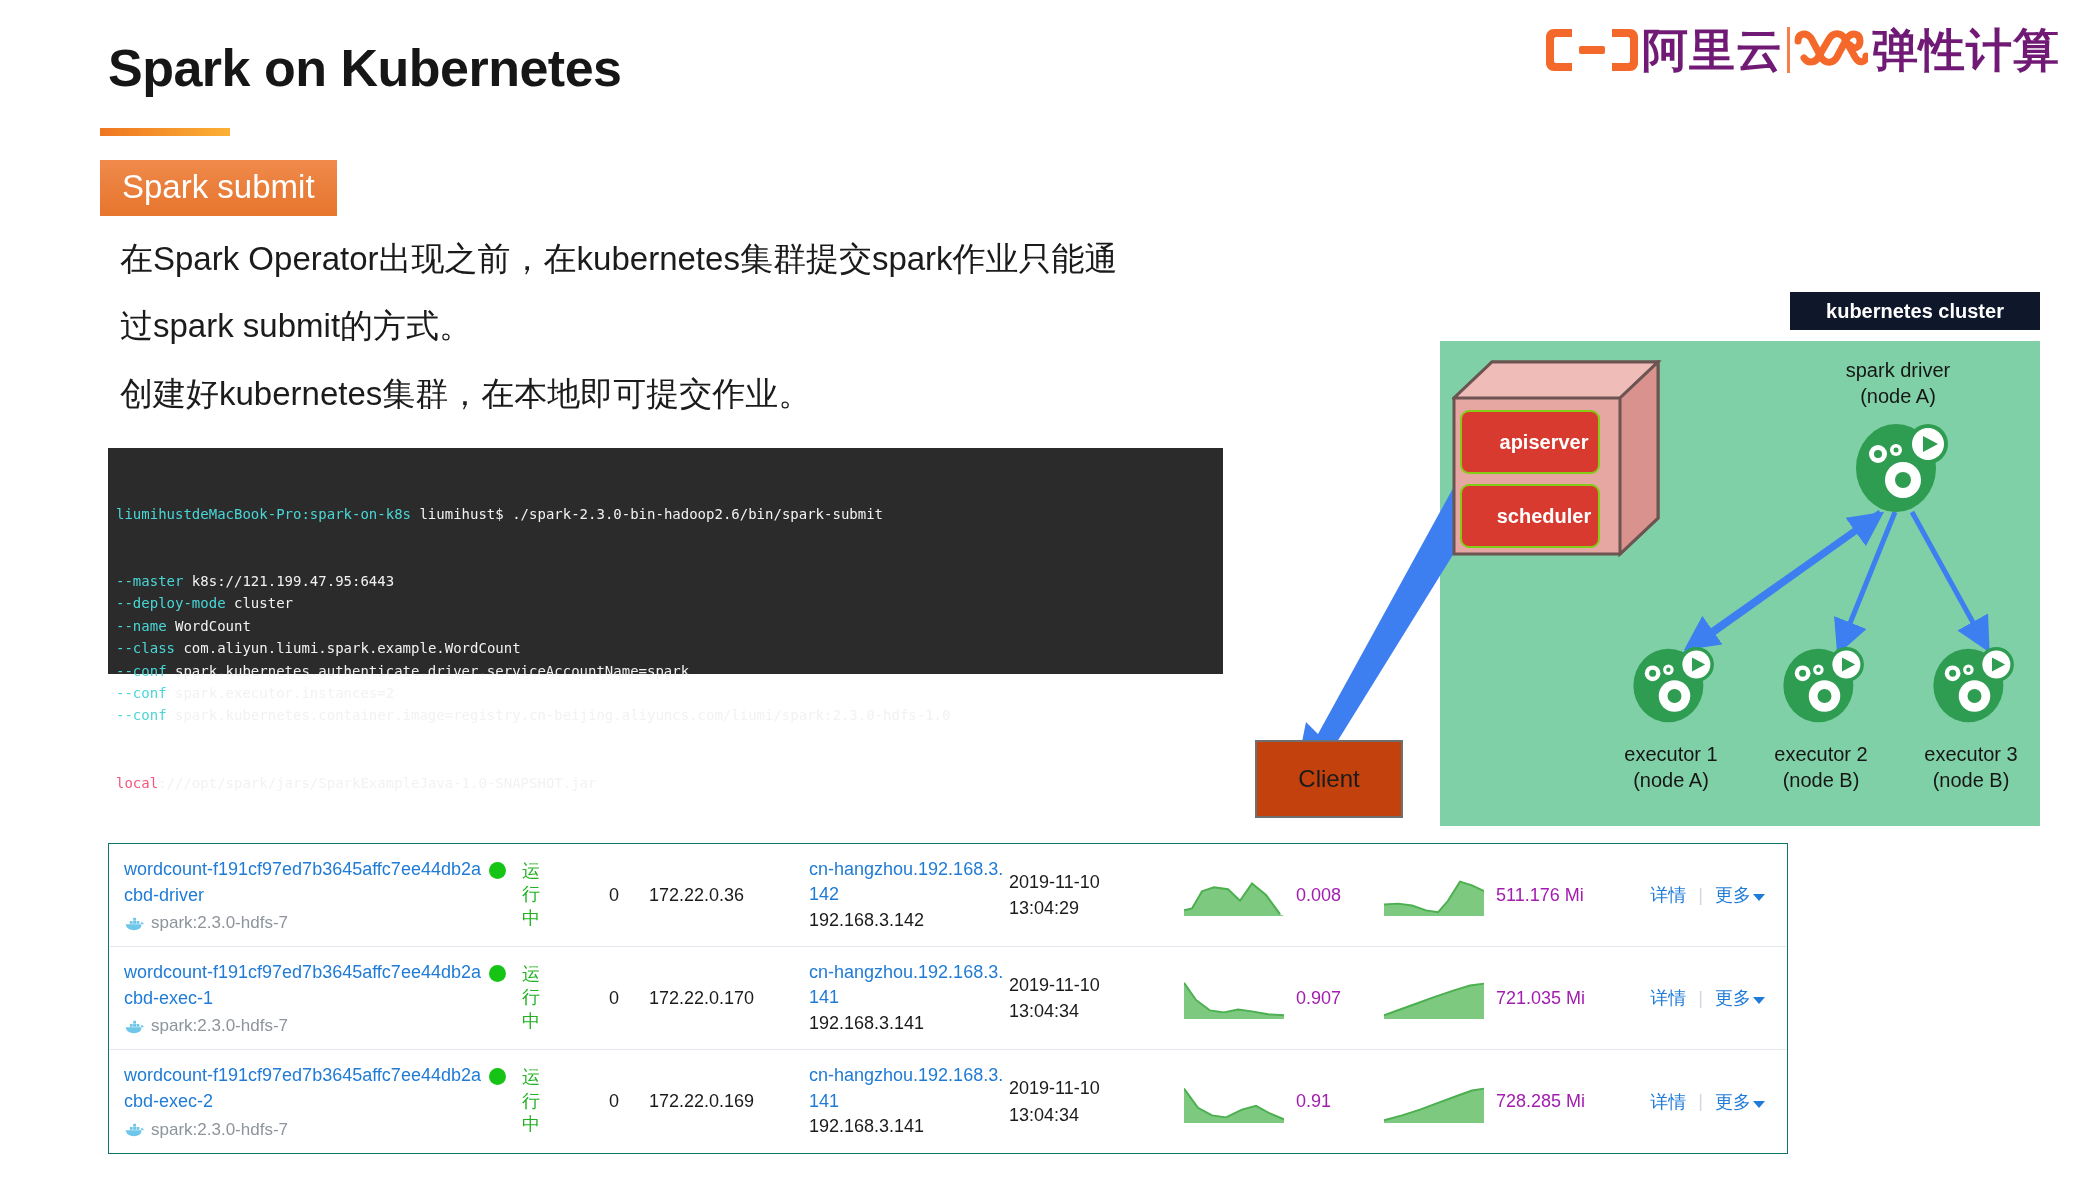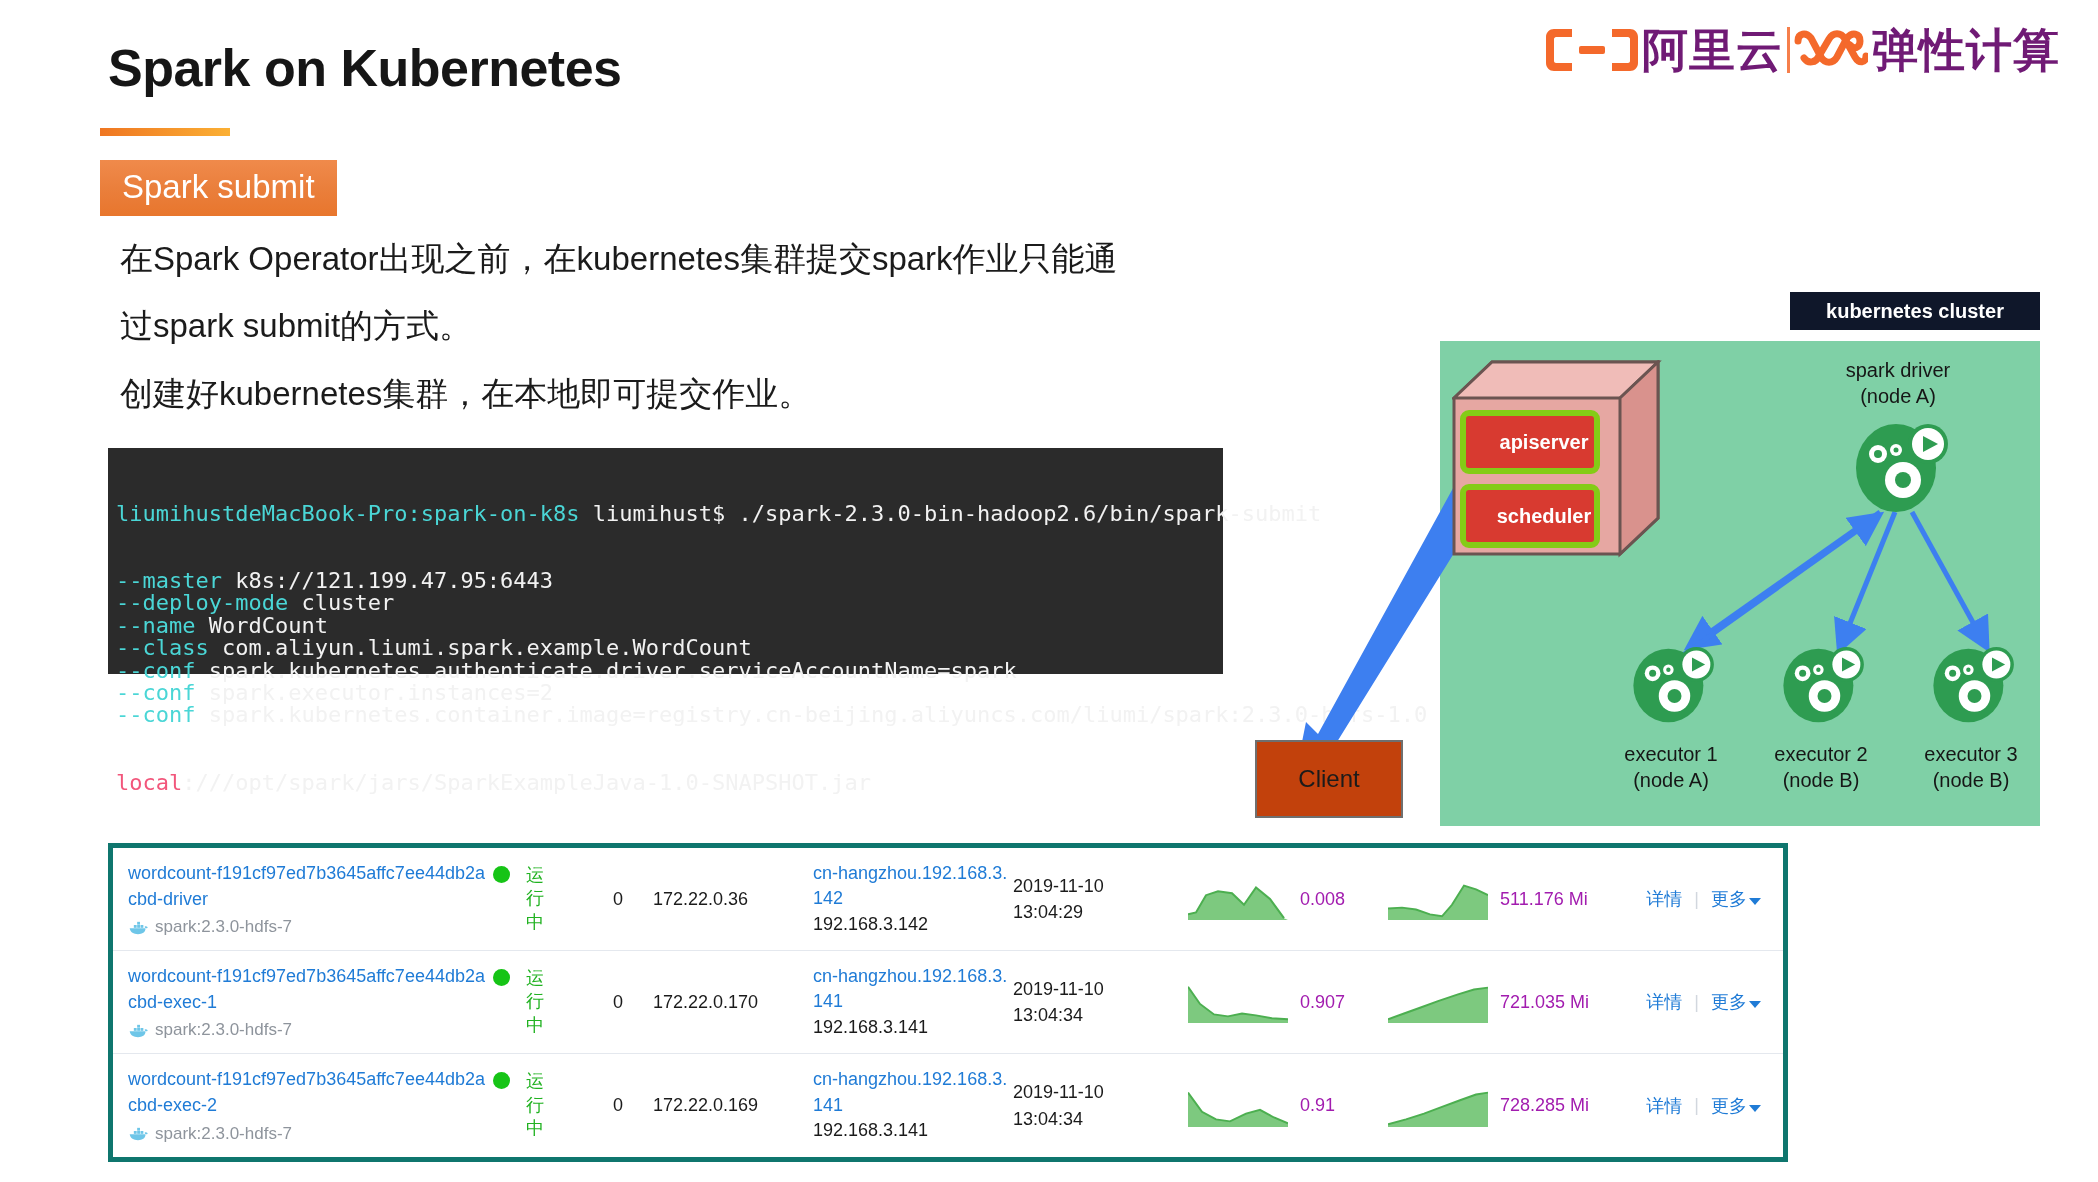--- a/index.html
+++ b/index.html
@@ -49,21 +49,21 @@
   .para p{margin:0 0 14px 12px;}
 
   
   .terminal{
     position:absolute;left:108px;top:448px;
     width:1115px;height:226px;
     background:#2b2b2b;
     padding:10px 0 0 8px;
     box-sizing:border-box;
     font-family:"DejaVu Sans Mono","Liberation Mono",monospace;
-    font-size:22px;line-height:22.4px;
+    font-size:14px;line-height:22.4px;
     white-space:pre;color:#f2f2f2;
   }
   .t-cyan{color:#4ad6d6;}
   .t-white{color:#f2f2f2;}
   .t-pink{color:#f2567b;}
   .k8s-label{
     position:absolute;left:1790px;top:292px;
     width:250px;height:38px;
     background:#0f172a;color:#ffffff;
     font-size:20px;font-weight:bold;
@@ -71,21 +71,21 @@
   }
   .k8s-box{
     position:absolute;left:1440px;top:341px;
     width:600px;height:485px;
     background:#7fd0a6;
   }
   
   .master{position:absolute;left:1452px;top:360px;width:210px;height:220px;}
   .pill{
     position:absolute;left:8px;width:140px;height:64px;
-    background:#d83a30;border:6px solid #84cc16;border-radius:9px;
+    background:#d83a30;border:2px solid #84cc16;border-radius:9px;
     box-sizing:border-box;
     color:#ffffff;font-size:20px;font-weight:bold;
     display:flex;align-items:center;justify-content:center;padding-left:28px;
   }
   .pill.api{top:50px;}
   .pill.sch{top:124px;}
 
   .node-label{
     position:absolute;text-align:center;color:#161616;
     font-size:20px;line-height:1.28;white-space:nowrap;
@@ -102,21 +102,21 @@
     color:#ffffff;font-size:18px;font-weight:bold;
     transform:rotate(-58deg);transform-origin:left top;
     white-space:nowrap;letter-spacing:.4px;
   }
 
   
   .table{
     position:absolute;left:108px;top:843px;
     width:1680px;
     background:#ffffff;
-    border:5px solid #0f766e;
+    border:1px solid #0f766e;
     box-sizing:border-box;
   }
   .trow{
     display:flex;align-items:center;
     border-bottom:1px solid #e4e8ee;
     min-height:103px;box-sizing:border-box;
     padding:8px 0;
   }
   .trow:last-child{border-bottom:none;}
   .c-name{width:380px;padding-left:15px;box-sizing:border-box;}

